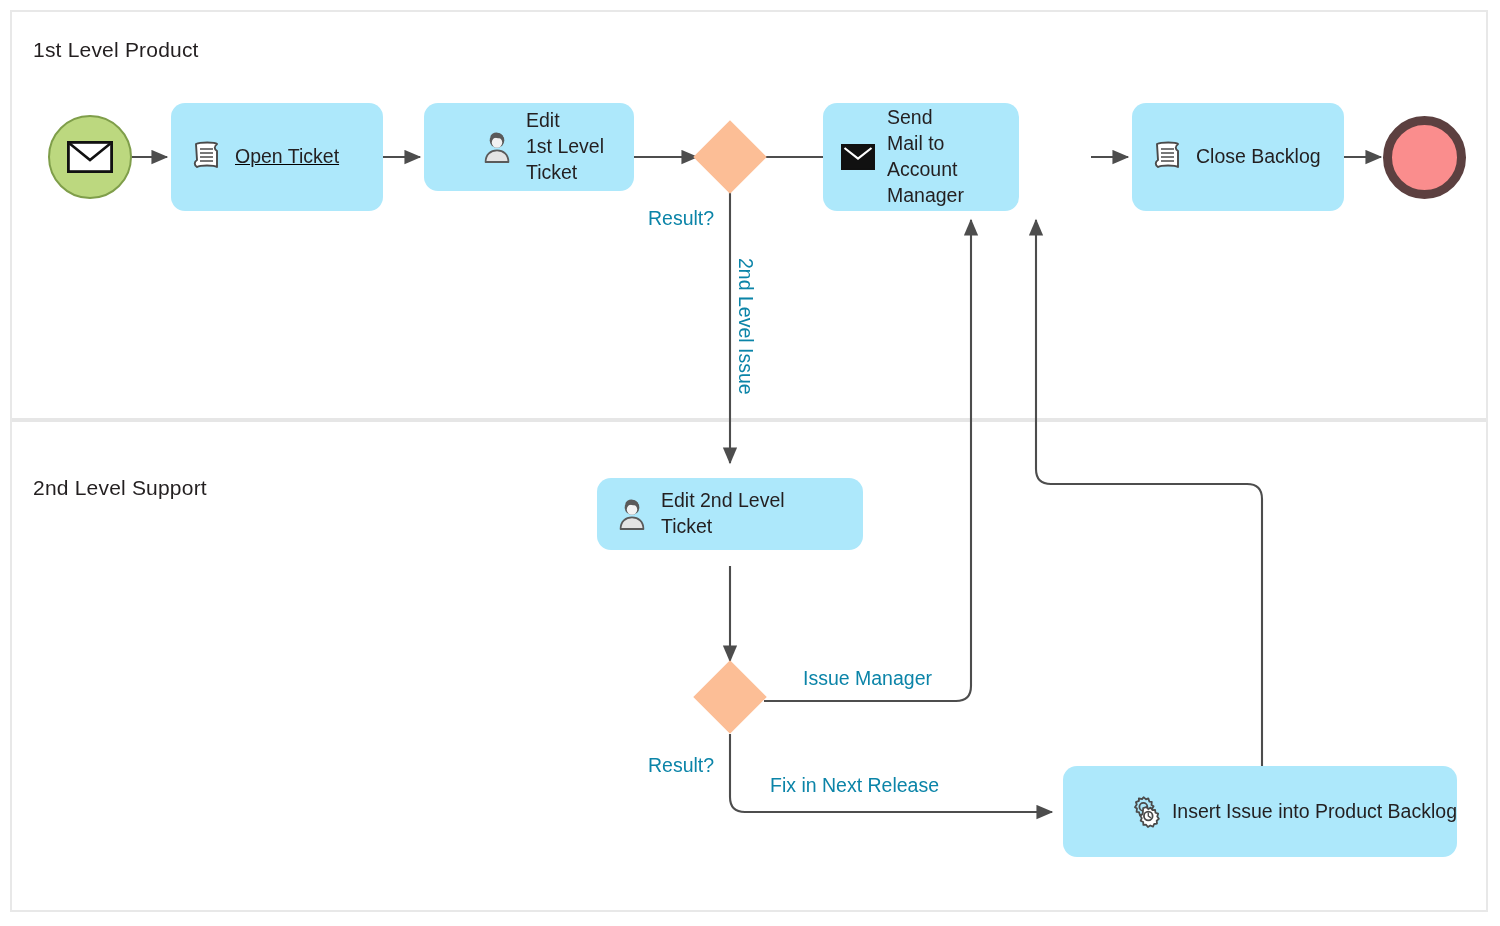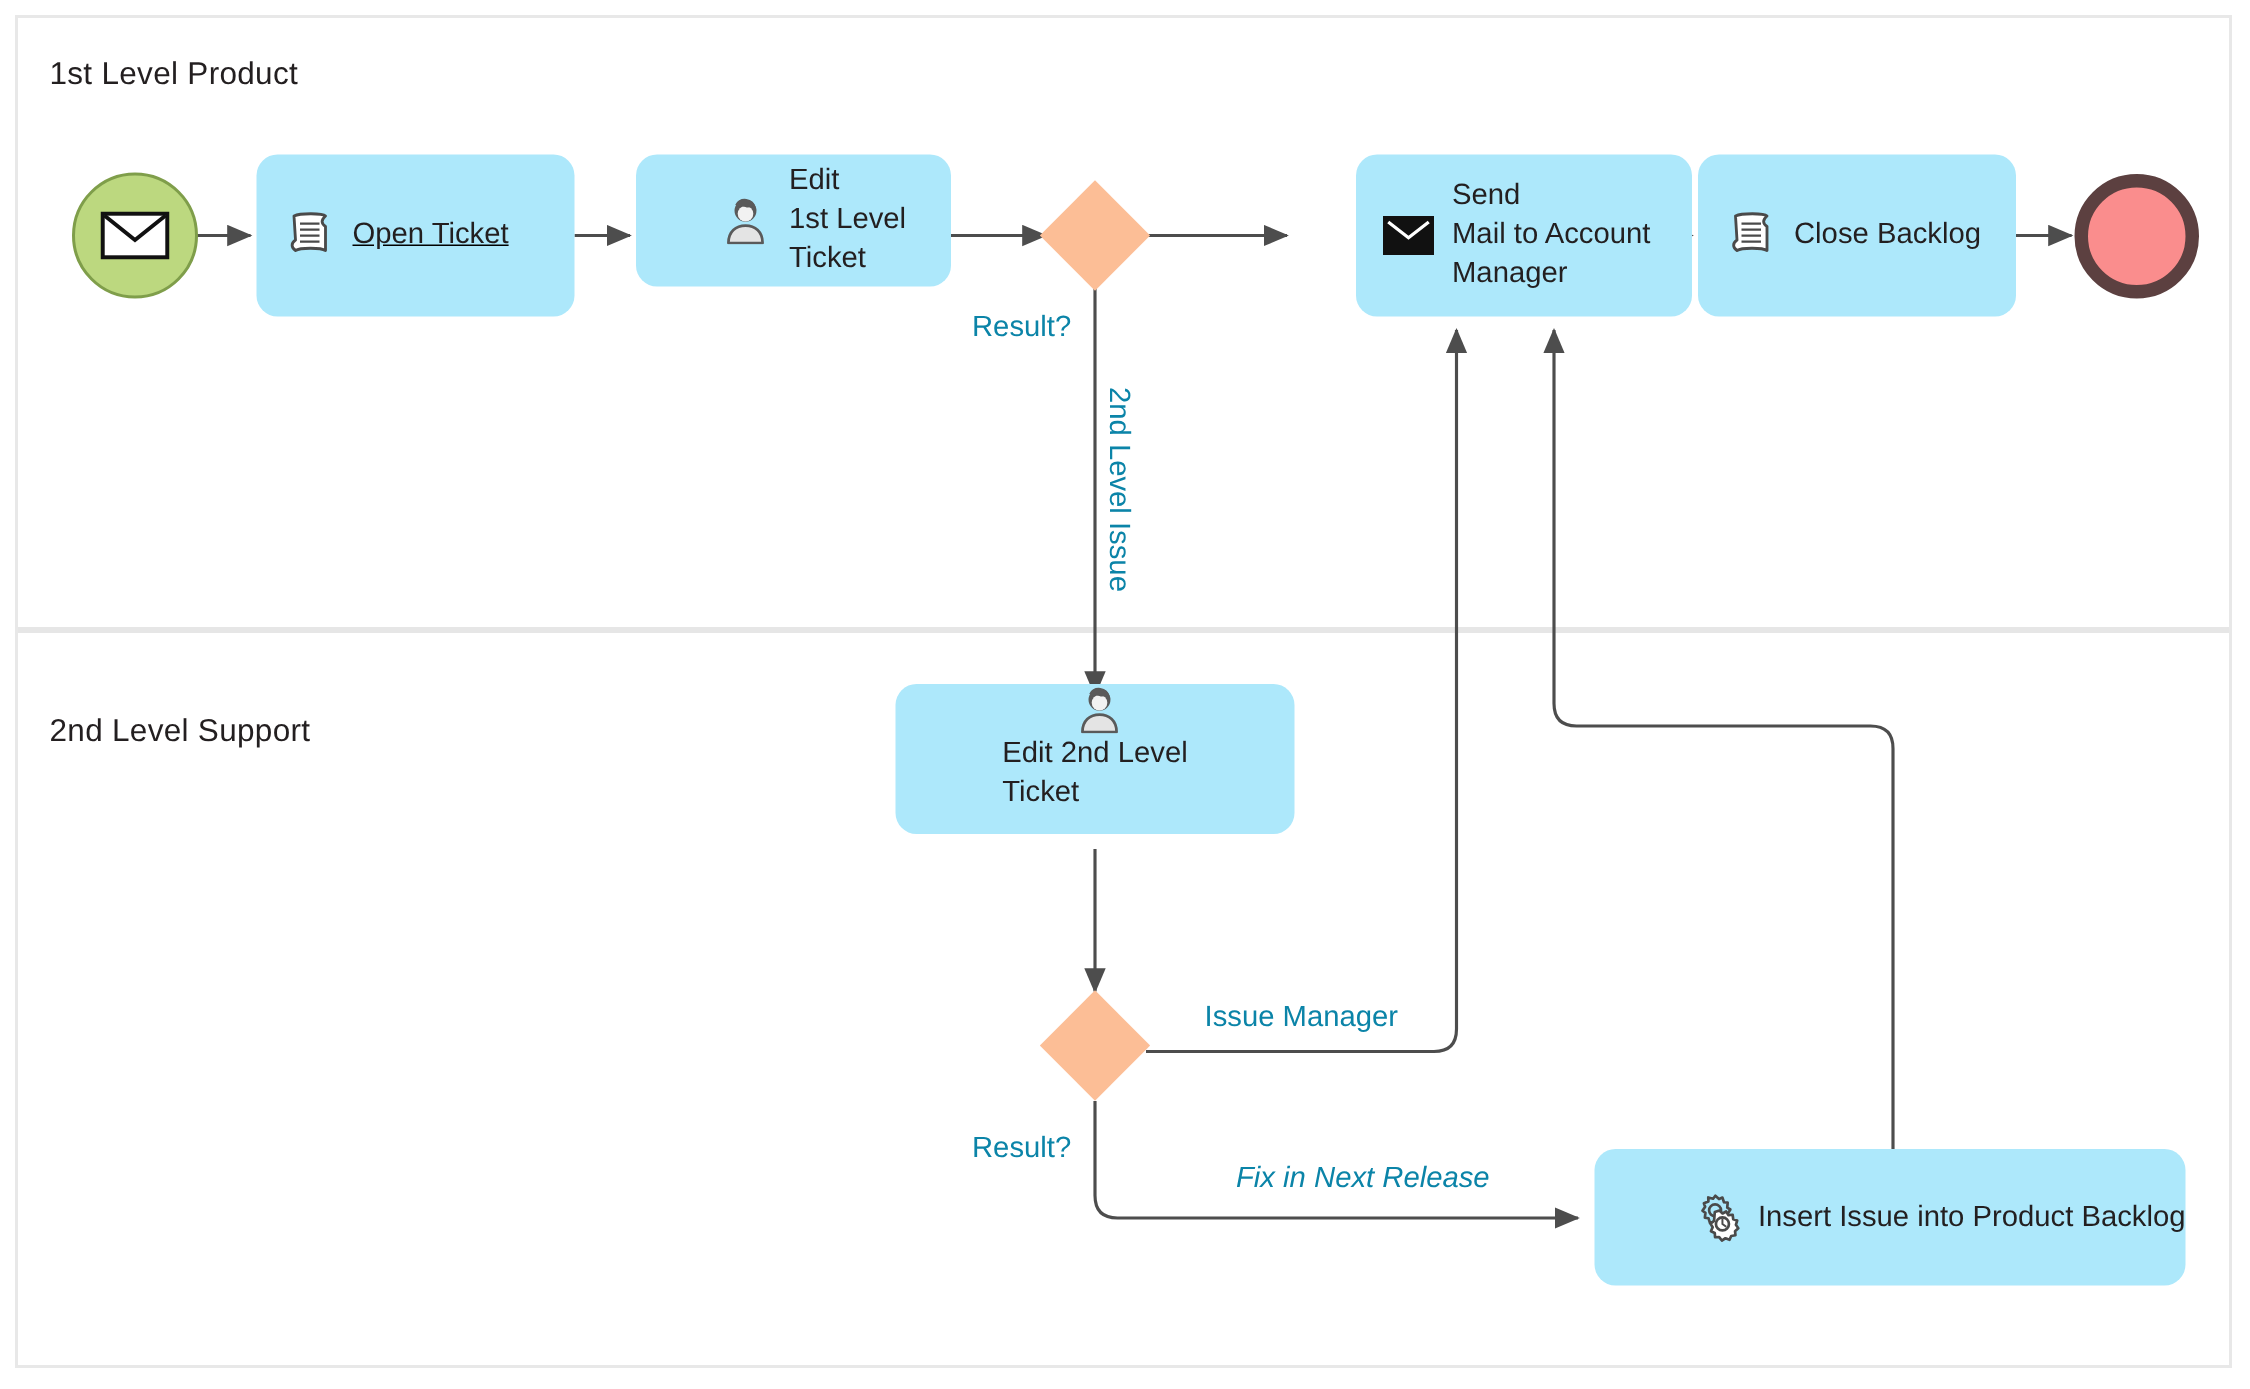--- a/index.html
+++ b/index.html
@@ -194,21 +194,21 @@
         <circle cx="15" cy="9.5" r="7.3" fill="#5a5a5a"></circle>
         <circle cx="15" cy="11.5" r="5.2" fill="#f2f2f2"></circle>
         <path d="M8.2,5.5 A7.3,7.3 0 0 1 21.8,7.3 C19,6.4 17,8 15,7 C13,6.2 10,7.2 8.2,5.5 Z" fill="#5a5a5a"></path>
         <path d="M3.6,31 C3.6,23.4 8.6,19.4 15,19.4 C21.4,19.4 26.4,23.4 26.4,31 Z" fill="#e4e4e4" stroke="#5a5a5a" stroke-width="1.8" stroke-linejoin="round"></path>
       </svg>
     </span>
     <span class="task-label">Edit
 1st Level Ticket</span>
   </div>
 
-  <div class="task" style="left:904px; top:103px; width:224px; height:108px;">
+  <div class="task" style="left:823px; top:103px; width:196px; height:108px;">
     <span class="task-icon">
       <svg width="34" height="26" viewBox="0 0 34 26">
         <rect x="0.9" y="0.9" width="32.2" height="24.2" fill="#111111" stroke="#111111" stroke-width="1.8"></rect>
         <path d="M3.5,4 L17,14.5 L30.5,4" fill="none" stroke="#ffffff" stroke-width="2.2"></path>
       </svg>
     </span>
     <span class="task-label">Send
 Mail to Account
 Manager</span>
   </div>
@@ -221,21 +221,21 @@
           <line x1="9" y1="8" x2="22" y2="8"></line>
           <line x1="9" y1="12" x2="22" y2="12"></line>
           <line x1="9" y1="16" x2="22" y2="16"></line>
           <line x1="9" y1="20" x2="22" y2="20"></line>
         </g>
       </svg>
     </span>
     <span class="task-label">Close Backlog</span>
   </div>
 
-  <div class="task" style="left:597px; top:456px; width:266px; height:100px;flex-direction:column;">
+  <div class="task" style="left:597px; top:478px; width:266px; height:72px;">
     <span class="task-icon">
       <svg width="30" height="32" viewBox="0 0 30 32">
         <circle cx="15" cy="9.5" r="7.3" fill="#5a5a5a"></circle>
         <circle cx="15" cy="11.5" r="5.2" fill="#f2f2f2"></circle>
         <path d="M8.2,5.5 A7.3,7.3 0 0 1 21.8,7.3 C19,6.4 17,8 15,7 C13,6.2 10,7.2 8.2,5.5 Z" fill="#5a5a5a"></path>
         <path d="M3.6,31 C3.6,23.4 8.6,19.4 15,19.4 C21.4,19.4 26.4,23.4 26.4,31 Z" fill="#e4e4e4" stroke="#5a5a5a" stroke-width="1.8" stroke-linejoin="round"></path>
       </svg>
     </span>
     <span class="task-label">Edit 2nd Level
 Ticket</span>
@@ -263,15 +263,15 @@
   <div class="gateway" style="left:704px; top:131px;"></div>
   <div class="gateway" style="left:704px; top:671px;"></div>
 
   <div class="edge-label" style="left:648px; top:207px;">Result?</div>
   <div class="edge-label" style="left:648px; top:754px;">Result?</div>
 
   <div class="edge-label vert" style="left:757px; top:258px;">2nd Level Issue</div>
 
   <div class="edge-label" style="left:803px; top:667px;">Issue Manager</div>
 
-  <div class="edge-label" style="left:824px; top:774px;font-style:italic;">Fix in Next Release</div>
+  <div class="edge-label" style="left:770px; top:774px;">Fix in Next Release</div>
 
 </div>
 
 </body></html>

